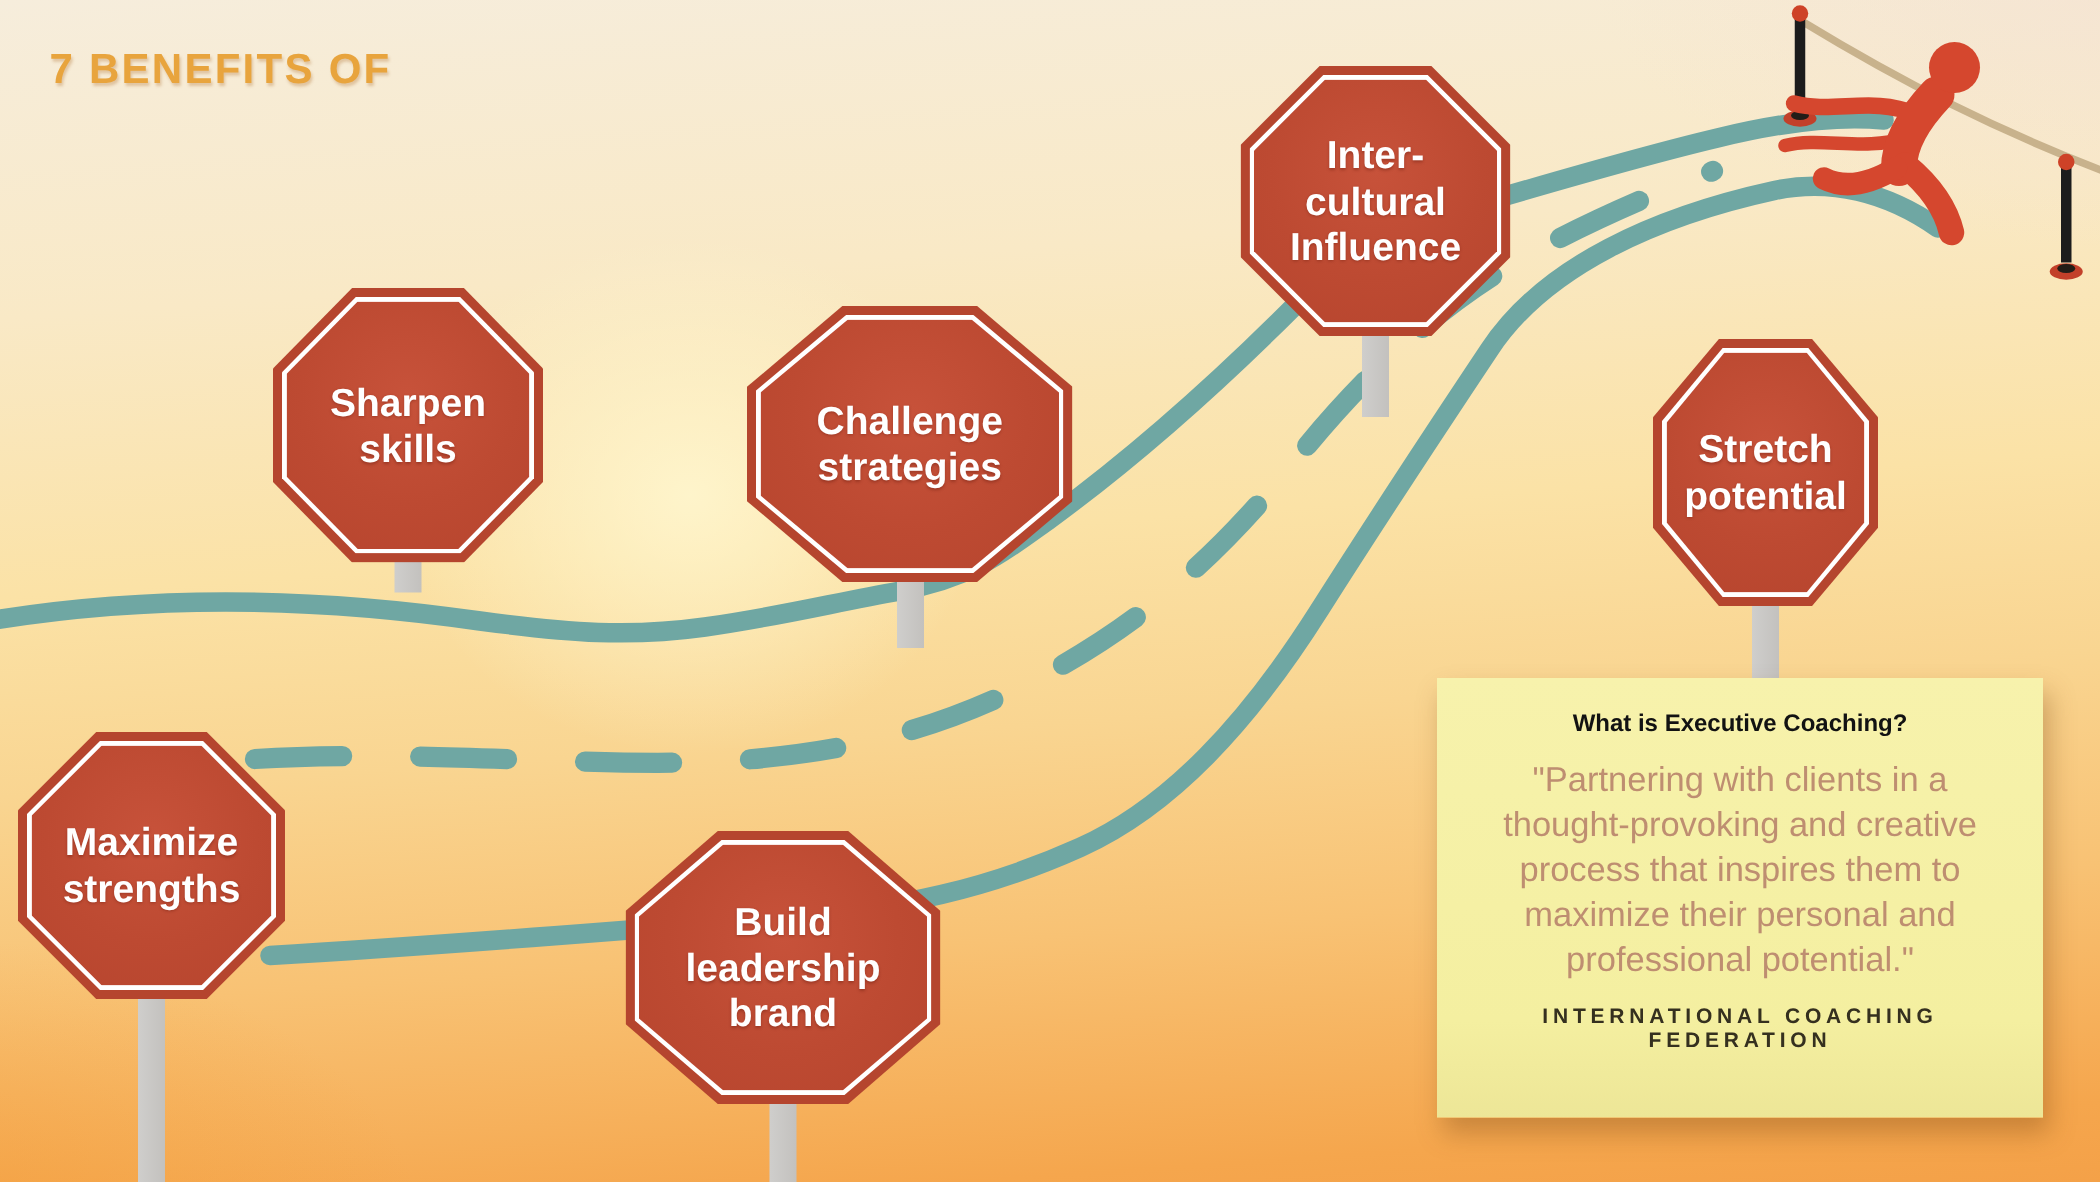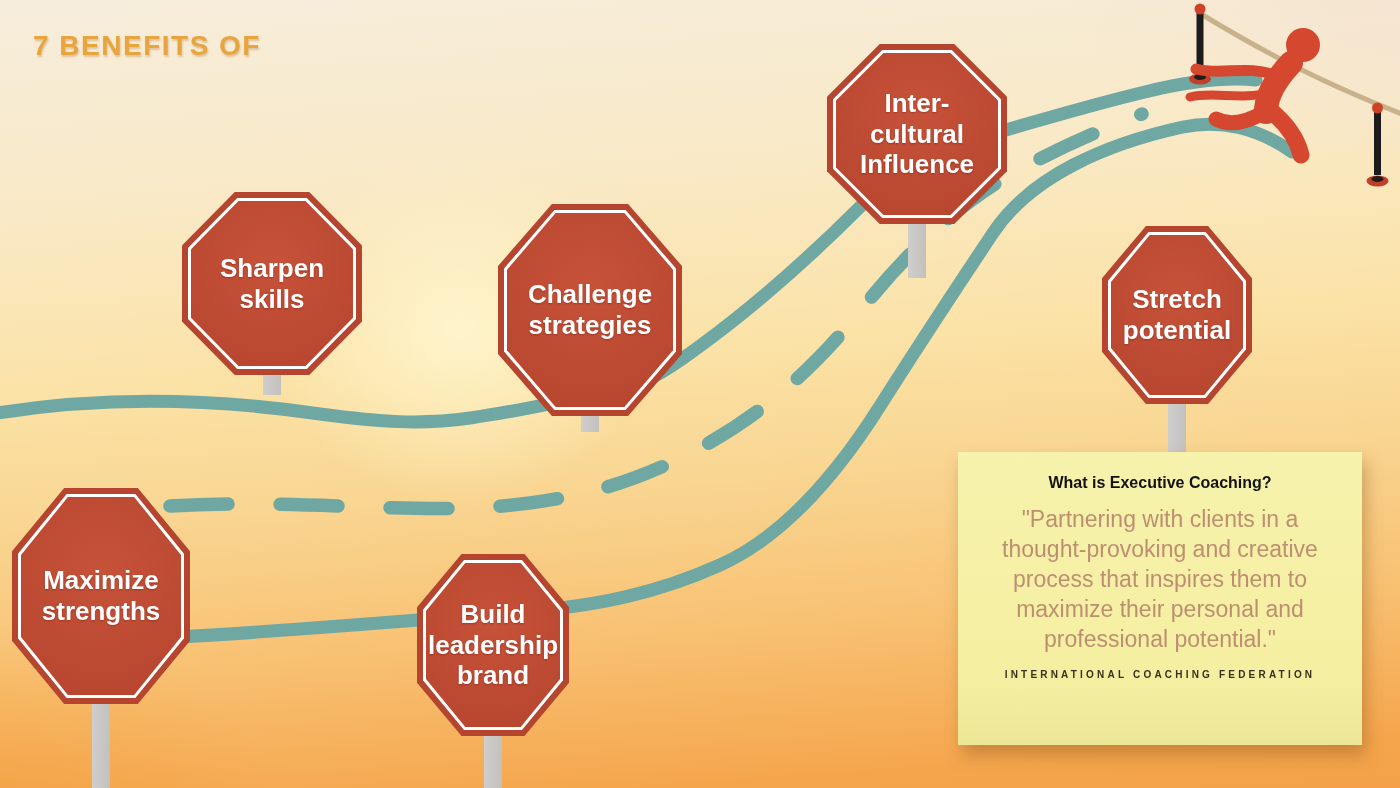--- a/index.html
+++ b/index.html
@@ -48,21 +48,21 @@
   }
   
   .note{
     position:absolute;left:958px;top:452px;width:404px;height:293px;z-index:5;
     background:linear-gradient(180deg,#F7F2AC 0%,#F4EFA0 78%,#EDE697 100%);
     box-shadow:4px 10px 16px rgba(120,70,20,0.35);
     box-sizing:border-box;padding:22px 24px 0 24px;text-align:center;
   }
   .note-h{color:#121212;font-weight:700;font-size:16px;}
   .note-q{margin-top:13px;color:#BE8E71;font-size:23px;line-height:1.3;}
-  .note-f{margin-top:15px;color:#35301F;font-size:10px;font-weight:600;letter-spacing:3.2px;}
+  .note-f{margin-top:15px;color:#35301F;font-size:14px;font-weight:600;letter-spacing:3.2px;}
 </style>
 </head>
 <body>
 
 <div class="stage">
 
   <div class="bg"></div>
 
   <svg class="road-svg" viewBox="0 0 1400 788">
     <path class="road-edge" d="M -8,414 C 100,396 210,398 320,414 C 380,422 420,425 470,418 C 520,411 555,402 600,394
@@ -101,21 +101,21 @@
   <div class="sign" style="left:158px;top:192px;width:180px;height:183px;margin-left:24px;">
     <div class="post" style="top:176px;height:27px;"></div>
     <div class="oct">
         <div class="ring"></div>
         <div class="face"></div>
       </div>
     <div class="sign-label">Sharpen
 skills</div>
   </div>
 
-  <div class="sign" style="left:498px;top:204px;width:184px;height:212px;">
+  <div class="sign" style="left:498px;top:204px;width:184px;height:184px;padding-left:33px;">
     <div class="post" style="top:178px;height:50px;"></div>
     <div class="oct">
         <div class="ring"></div>
         <div class="face"></div>
       </div>
     <div class="sign-label">Challenge
 strategies</div>
   </div>
 
   <div class="sign" style="left:788px;top:44px;width:180px;height:180px;margin-left:39px;">
@@ -133,31 +133,31 @@
     <div class="post" style="top:172px;height:57px;"></div>
     <div class="oct">
         <div class="ring"></div>
         <div class="face"></div>
       </div>
     <div class="sign-label">Stretch
 potential</div>
   </div>
 
 
-  <div class="sign" style="left:12px;top:488px;width:178px;height:216px;">
+  <div class="sign" style="left:12px;top:488px;width:178px;height:178px;">
     <div class="post" style="top:172px;height:128px;"></div>
     <div class="oct">
         <div class="ring"></div>
         <div class="face"></div>
       </div>
     <div class="sign-label">Maximize
 strengths</div>
   </div>
 
-  <div class="sign" style="left:417px;top:554px;width:152px;height:182px;">
+  <div class="sign" style="left:417px;top:554px;width:210px;height:182px;">
     <div class="post" style="top:176px;height:58px;"></div>
     <div class="oct">
         <div class="ring"></div>
         <div class="face"></div>
       </div>
     <div class="sign-label">Build
 leadership
 brand</div>
   </div>
 

